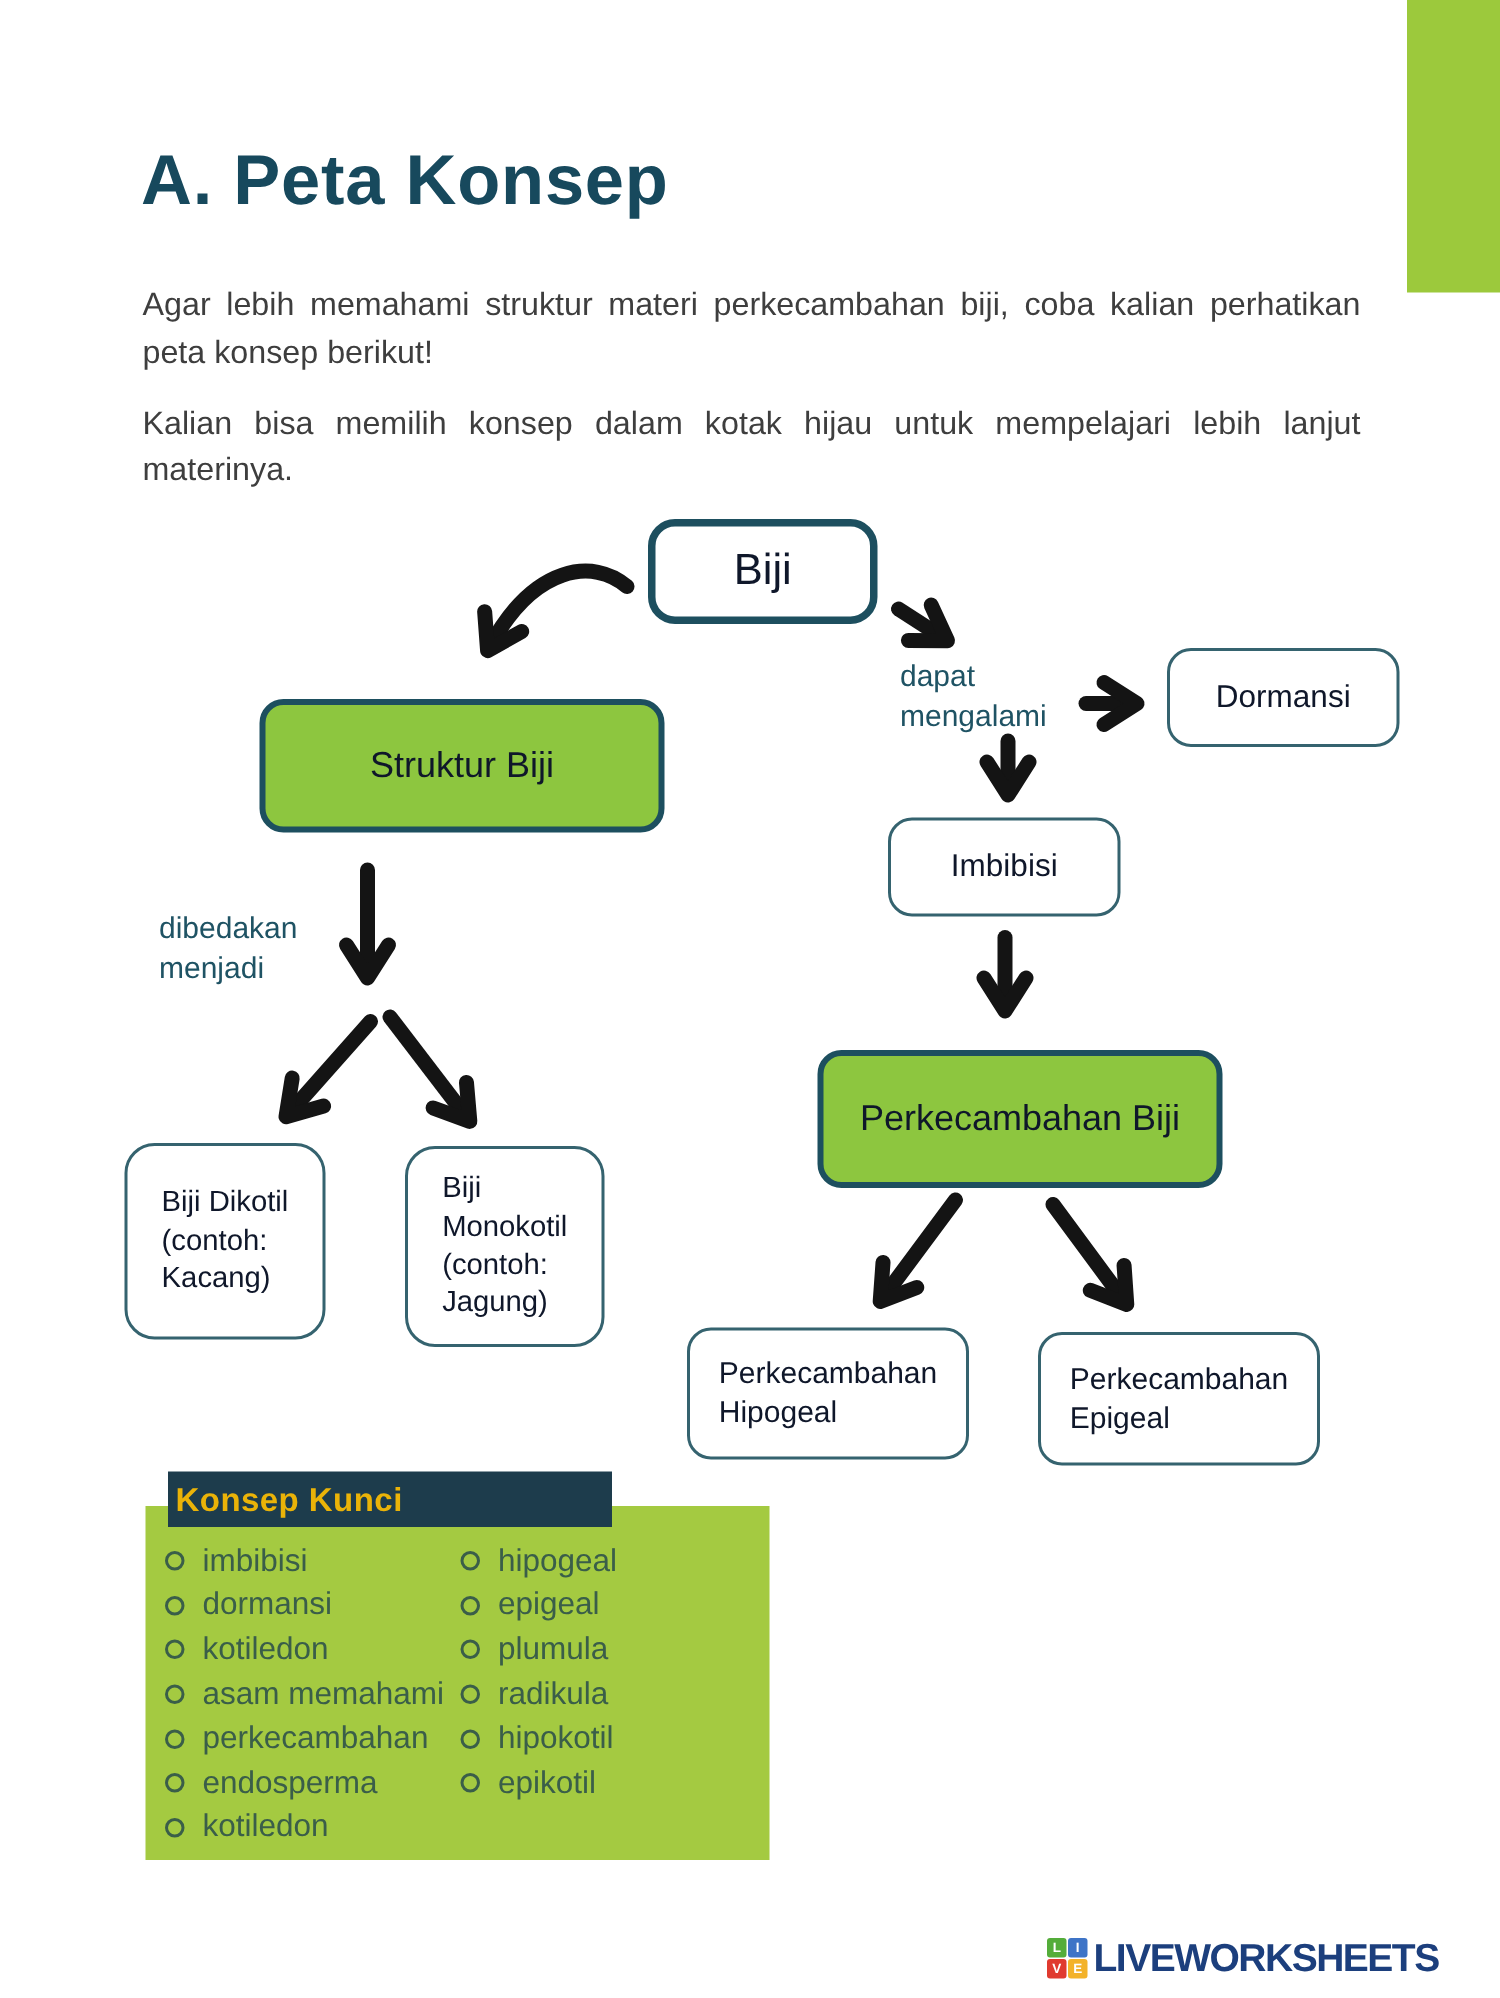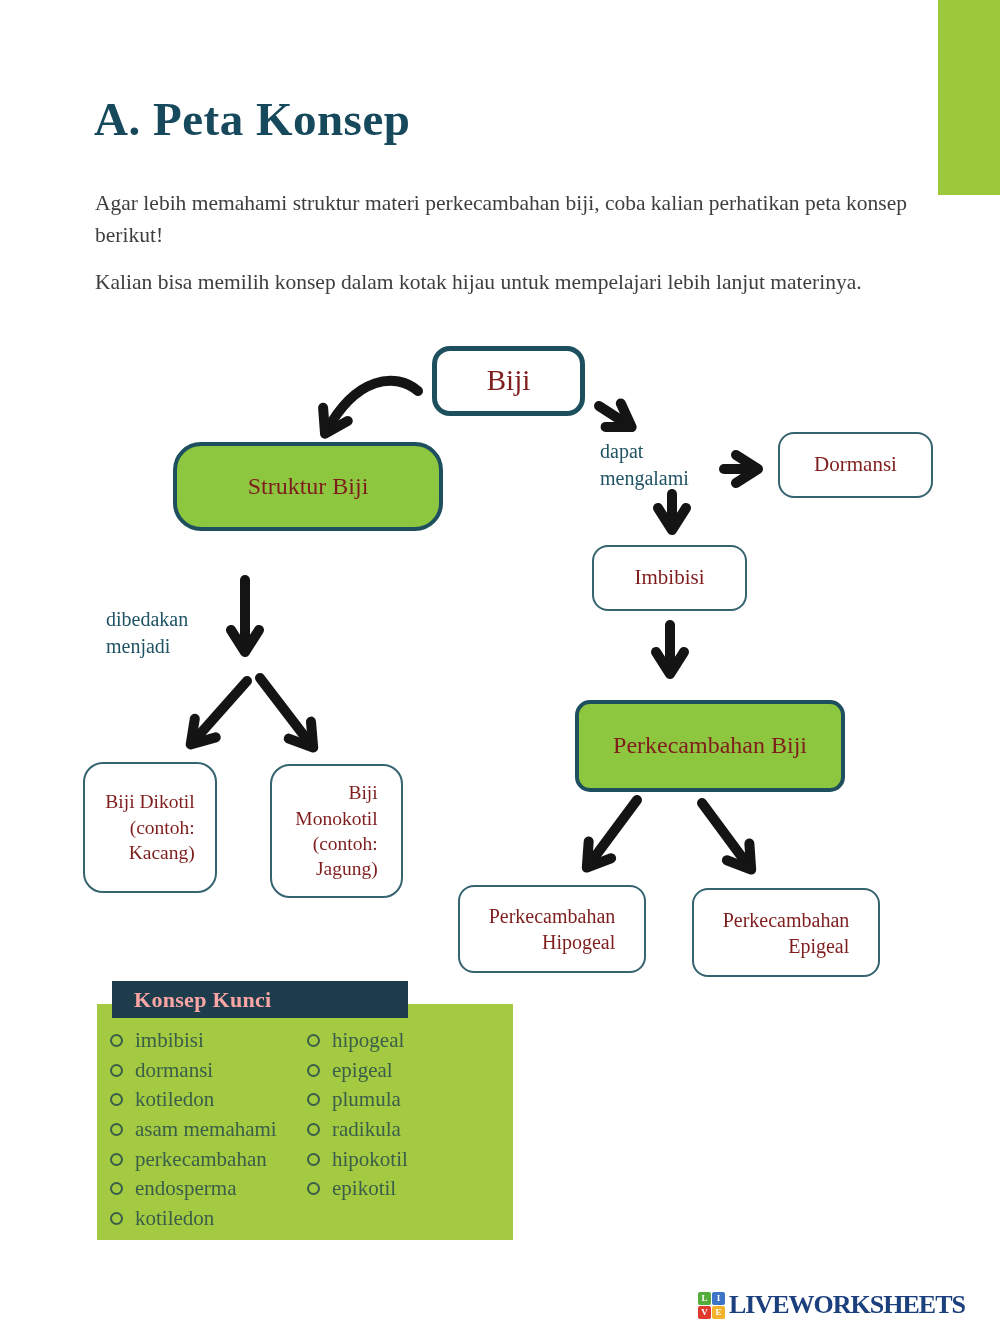--- a/index.html
+++ b/index.html
@@ -1,51 +1,51 @@
 <!DOCTYPE html>
 <html><head>
 <meta charset="utf-8">
 <style>
   html,body{margin:0;padding:0;background:#fff;}
   #page{position:relative;width:1000px;height:1332px;background:#ffffff;overflow:hidden;
-        font-family:Liberation Serif, serif;}
+        font-family:Liberation Sans, sans-serif;}
 
   
   .corner-bar{position:absolute;left:938px;top:0;width:62px;height:195px;background:#9cc93c;}
 
   
   .page-title{position:absolute;left:94px;top:92px;font-size:47px;font-weight:800;
               color:#17495d;letter-spacing:.5px;}
   .intro{position:absolute;left:95px;top:188px;width:812px;color:#3e3e3e;
          font-size:21.5px;line-height:1.48;text-align:justify;}
   .intro p{margin:0 0 15px 0;}
 
   
   .node{position:absolute;display:flex;align-items:center;justify-content:center;
-        text-align:right;background:#fff;border:2.5px solid #35636f;border-radius:16px;
-        color:#7f1d1d;font-size:21px;line-height:1.3;white-space:pre-line;z-index:2;
+        text-align:left;background:#fff;border:2.5px solid #35636f;border-radius:16px;
+        color:#0f172a;font-size:21px;line-height:1.3;white-space:pre-line;z-index:2;
         box-sizing:border-box;}
   .node.big{border-width:5px;border-color:#1d4f5f;font-size:29px;border-radius:18px;}
   .node.green{background:#8dc63f;border-width:4px;border-color:#1d4f5f;font-size:24px;
               cursor:pointer;}
   .node.small{font-size:19.5px;border-radius:20px;}
 
   .map-label{position:absolute;color:#1f5364;font-size:20px;text-align:left;
              line-height:1.35;white-space:pre-line;z-index:2;}
 
   svg.arrows{position:absolute;left:0;top:0;width:1000px;height:1332px;z-index:1;
              pointer-events:none;}
   svg.arrows path{fill:none;stroke:#141414;stroke-width:10;stroke-linecap:round;}
 
   
   .kk-panel{position:absolute;left:97px;top:1004px;width:416px;height:236px;
             background:#a4ca41;z-index:1;}
   .kk-header{position:absolute;left:112px;top:981px;width:296px;height:37px;
-             background:#1d3c4c;color:#fca5a5;font-weight:bold;font-size:22px;
-             line-height:37px;padding-left:22px;box-sizing:border-box;z-index:2;
+             background:#1d3c4c;color:#eab308;font-weight:bold;font-size:22px;
+             line-height:37px;padding-left:5px;box-sizing:border-box;z-index:2;
              letter-spacing:.3px;}
   .kk-col{position:absolute;top:1026px;margin:0;padding:0;list-style:none;z-index:2;
           color:#3a5e49;font-size:21px;}
   .kk-col.c1{left:110px;} .kk-col.c2{left:307px;}
   .kk-col li{height:29.6px;display:flex;align-items:center;}
   .bullet{display:inline-block;width:9px;height:9px;border:2px solid currentColor;
           border-radius:50%;margin-right:12px;flex:0 0 auto;}
 
   
   .logo{position:absolute;left:698px;top:1290px;display:flex;align-items:center;z-index:2;}
@@ -84,33 +84,33 @@
     <path d="M670,625 L670,672" marker-end="url(#head)"></path>
     <path d="M245,580 L245,650" marker-end="url(#head)"></path>
     <path d="M247,681 L192,743" marker-end="url(#head)"></path>
     <path d="M260,678 L312,746" marker-end="url(#head)"></path>
     <path d="M637,800 L588,866" marker-end="url(#head)"></path>
     <path d="M702,803 L750,868" marker-end="url(#head)"></path>
   </svg>
 
   <div class="node big" style="left:432px;top:346px;width:153px;height:70px;">Biji</div>
 
-  <div class="node green" style="left:173px;top:442px;width:270px;height:89px;border-radius:28px;">Struktur Biji</div>
+  <div class="node green" style="left:173px;top:466px;width:270px;height:89px;">Struktur Biji</div>
 
   <div class="map-label" style="left:600px;top:438px;width:120px;">dapat
 mengalami</div>
 
   <div class="node" style="left:778px;top:432px;width:155px;height:66px;">Dormansi</div>
 
   <div class="node" style="left:592px;top:545px;width:155px;height:66px;">Imbibisi</div>
 
   <div class="map-label" style="left:106px;top:606px;width:122px;">dibedakan
 menjadi</div>
 
-  <div class="node green" style="left:575px;top:700px;width:270px;height:92px;border-radius:15px;">Perkecambahan Biji</div>
+  <div class="node green" style="left:545px;top:700px;width:270px;height:92px;">Perkecambahan Biji</div>
 
   <div class="node small" style="left:83px;top:762px;width:134px;height:131px;">Biji Dikotil
 (contoh:
 Kacang)</div>
 
   <div class="node small" style="left:270px;top:764px;width:133px;height:134px;">Biji
 Monokotil
 (contoh:
 Jagung)</div>
 

